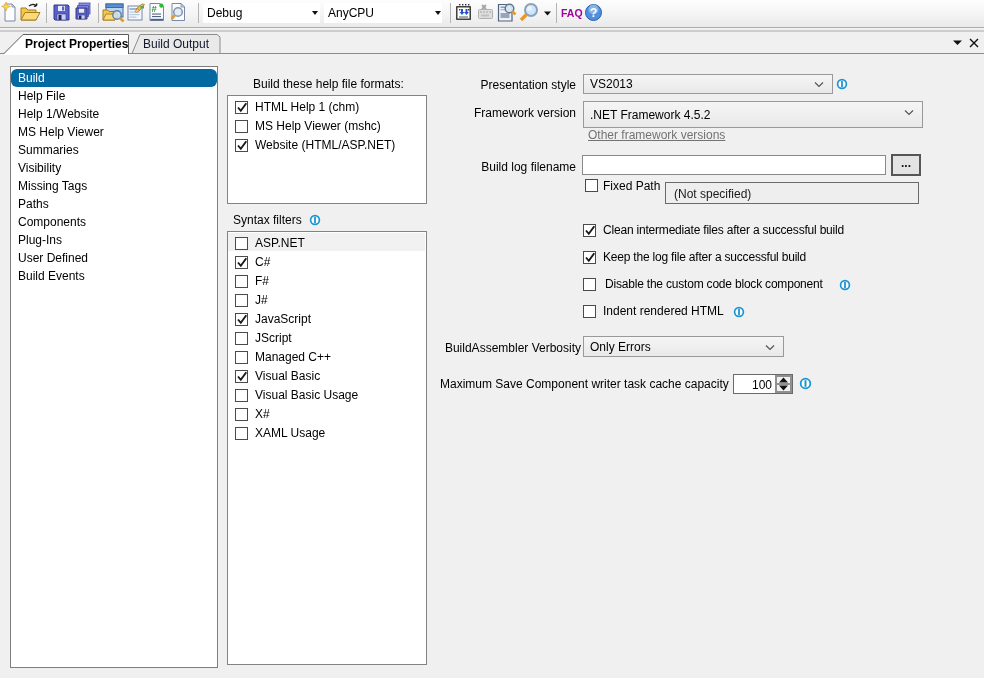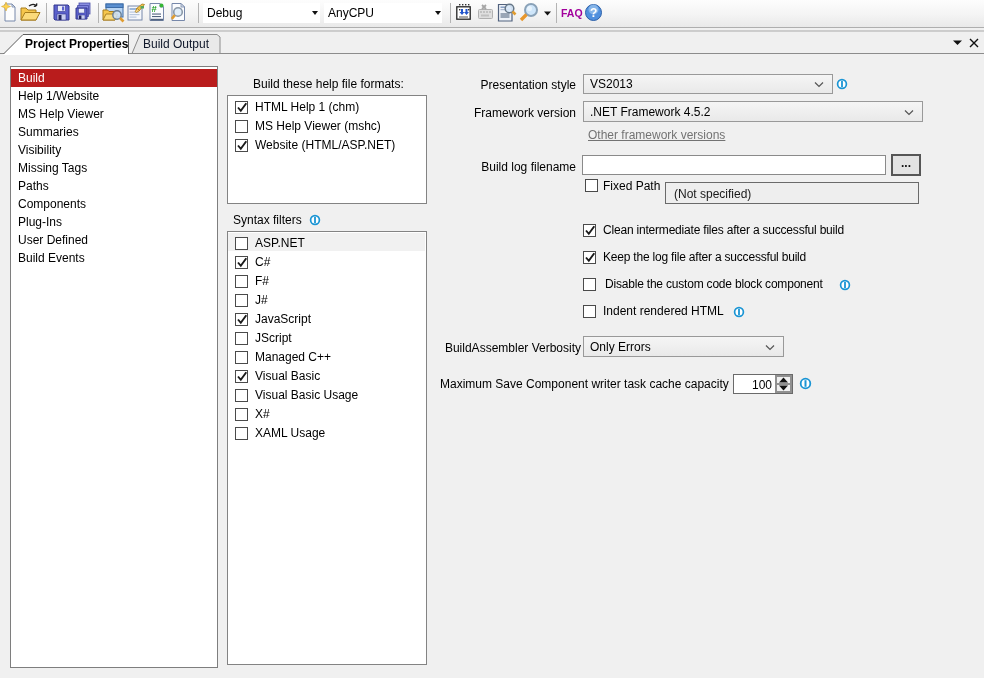--- a/index.html
+++ b/index.html
@@ -12,21 +12,21 @@
 .tcombo { position:absolute; top:3px; height:20px; background:#fff; line-height:20px;
   padding-left:4px; }
 .tarrow { position:absolute; top:11px; width:0; height:0;
   border-left:3.5px solid transparent; border-right:3.5px solid transparent;
   border-top:4px solid #111; }
 #tabstrip { position:absolute; left:0; top:28px; width:984px; height:27px; }
 #content { position:absolute; left:0; top:55px; width:984px; height:623px; background:#f0f0f0; }
 #navlist { position:absolute; left:10px; top:66px; width:208px; height:602px;
   background:#fff; border:1px solid #7e7e7e; padding-top:2px; }
 #navlist .it { height:18px; line-height:18px; padding-left:7px; }
-#navlist .sel { background:#b91c1c; color:#fff; }
+#navlist .sel { background:#0369a1; color:#fff;border-radius:6px; }
 .box { position:absolute; background:#fff; border:1px solid #838383; }
 .cb { position:absolute; width:13px; height:13px; background:#fff; border:1px solid #4a4a4a; }
 .lbl { position:absolute; white-space:nowrap; }
 .rlbl { position:absolute; text-align:right; white-space:nowrap; }
 .combo { position:absolute; background:linear-gradient(#f5f5f5,#e9e9e9);
   border:1px solid #999; }
 .combo .tx { position:absolute; left:6px; top:0; bottom:0; display:flex; align-items:center; }
 .link { color:#737373; text-decoration:underline; }
 .ck { position:absolute; overflow:visible; }
 </style>
@@ -170,20 +170,21 @@
     <path d="M3.5 26 L23 6.5 L128.5 6.5 L128.5 26" fill="none" stroke="#5c5c5c" stroke-width="1"></path>
     <path d="M953 12.5 L962 12.5 L957.5 17 Z" fill="#111"></path>
     <path d="M970 11 L978 19 M978 11 L970 19" stroke="#111" stroke-width="1.4" fill="none"></path>
   </svg>
   <div class="lbl" style="left:25px;top:9px;font-weight:bold;">Project Properties</div>
   <div class="lbl" style="left:143px;top:9px;color:#0f172a;">Build Output</div>
 </div>
 <div id="content"></div>
 <div id="navlist">
     <div class="it sel">Build</div>
+    <div class="it">Help File</div>
     <div class="it">Help 1/Website</div>
     <div class="it">MS Help Viewer</div>
     <div class="it">Summaries</div>
     <div class="it">Visibility</div>
     <div class="it">Missing Tags</div>
     <div class="it">Paths</div>
     <div class="it">Components</div>
     <div class="it">Plug-Ins</div>
     <div class="it">User Defined</div>
     <div class="it">Build Events</div>
@@ -255,21 +256,21 @@
   <svg width="10" height="8" style="position:absolute;right:8px;top:6px;">
       <path d="M1 1.5 L5 5.5 L9 1.5" stroke="#555" stroke-width="1.2" fill="none"></path>
     </svg>
   </div>
 <svg width="12" height="12" style="position:absolute;left:836px;top:78px;">
   <circle cx="6" cy="6" r="4.4" fill="#fff" stroke="#1b95d4" stroke-width="1.7"></circle>
   <rect x="5.1" y="3" width="1.8" height="6" fill="#1b95d4"></rect>
 </svg>
 
 <div class="rlbl" style="left:440px;top:106px;width:136px;">Framework version</div>
-<div class="combo" style="left:583px;top:101px;width:340px;height:21px;">
+<div class="combo" style="left:583px;top:101px;width:340px;height:27px;">
     <span class="tx">.NET Framework 4.5.2</span>
   <svg width="10" height="8" style="position:absolute;right:8px;top:7px;">
       <path d="M1 1.5 L5 5.5 L9 1.5" stroke="#555" stroke-width="1.2" fill="none"></path>
     </svg>
   </div>
 
 <div class="lbl link" style="left:588px;top:128px;">Other framework versions</div>
 
 <div class="rlbl" style="left:440px;top:160px;width:136px;">Build log filename</div>
 <div class="abs" style="left:582px;top:155px;width:304px;height:20px;background:#fff;border:1px solid #8a8a8a;"></div>

